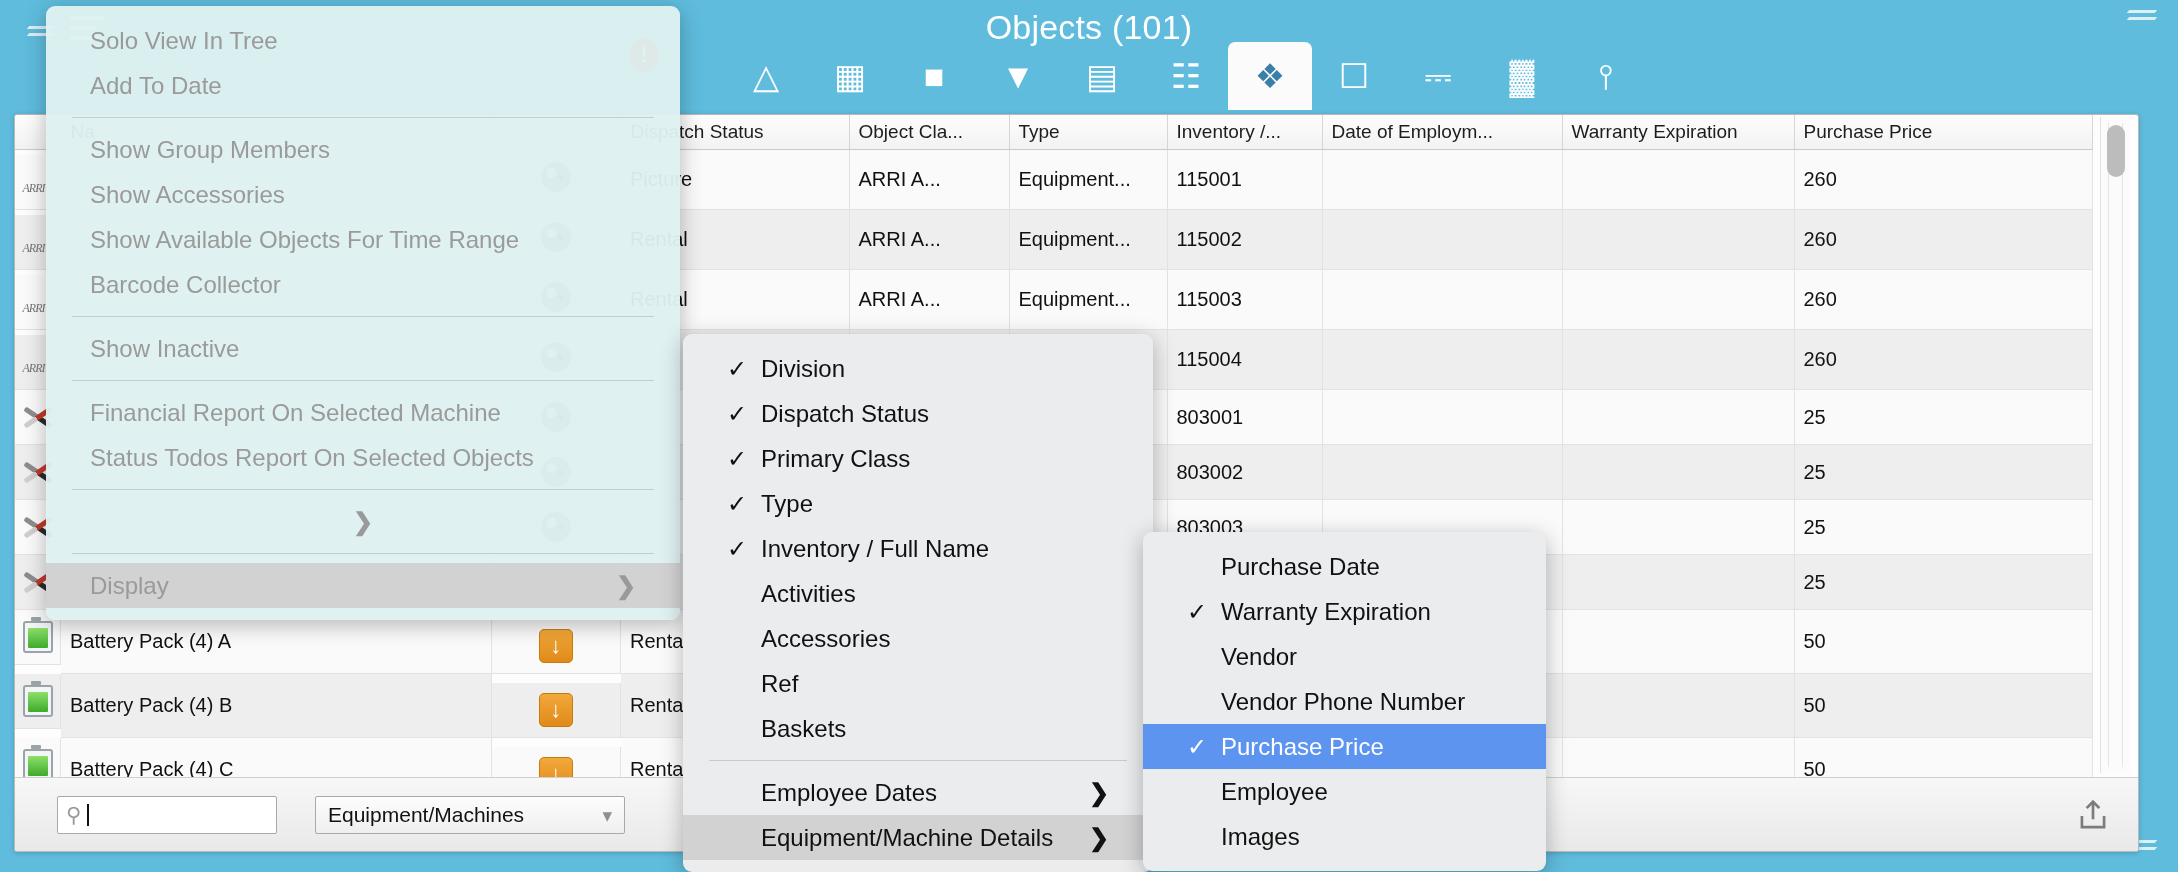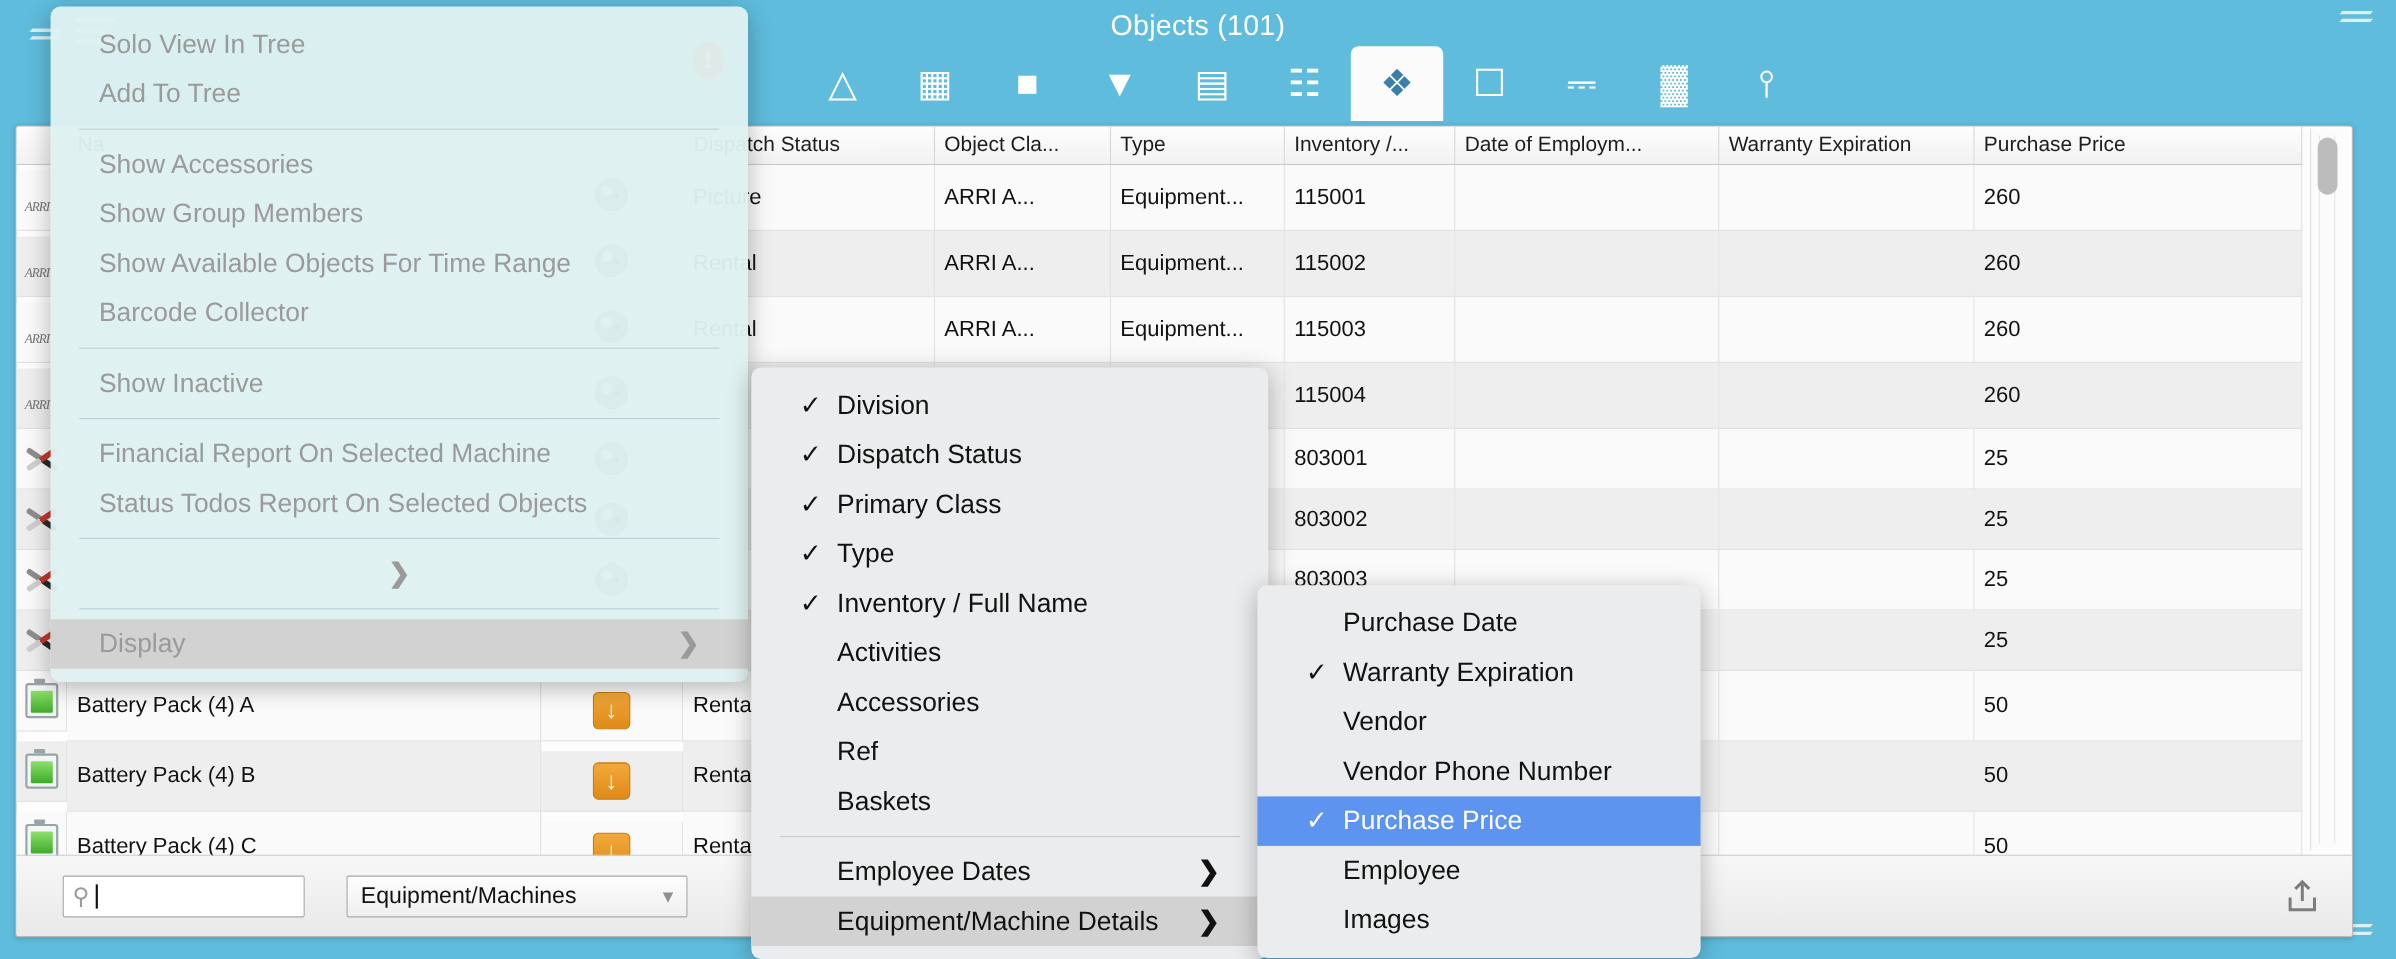--- a/index.html
+++ b/index.html
@@ -8,21 +8,21 @@
     font-family: "Liberation Sans", sans-serif;
     overflow: hidden;
     background: #5fbcdd;
   }
   #root { position: relative; width: 2178px; height: 872px; }
 
   
   .win-bg { position:absolute; inset:0; background:#5fbcdd; }
   .win-title {
     position:absolute; top:8px; left:0; width:2178px; text-align:center;
-    color:#ffffff; font-size:26px; letter-spacing:.2px;
+    color:#ffffff; font-size:34px; letter-spacing:.2px;
   }
   .resize-tl { position:absolute; top:26px; left:28px; width:26px; height:20px; }
   .resize-tl i, .resize-tr i, .resize-br i, .resize-bl i {
     display:block; height:3px; background:rgba(255,255,255,.78); margin-bottom:4px;
     transform: skewX(-40deg);
   }
   .resize-tr { position:absolute; top:10px; right:22px; width:28px; height:18px; }
   .resize-br { position:absolute; bottom:14px; right:22px; width:28px; height:18px; }
   .resize-bl { position:absolute; bottom:18px; left:26px; width:24px; height:18px; }
   .hamburger { position:absolute; top:16px; left:70px; width:34px; }
@@ -444,28 +444,28 @@
           <path d="M8 7l4-4 4 4"></path>
       </svg>
     </div>
   </div>
 
   <div class="menu m1">
       <div class="mi disabled">
         <span class="lbl">Solo View In Tree</span>
       </div>
       <div class="mi disabled">
-        <span class="lbl">Add To Tree</span>
+        <span class="lbl">Add To Date</span>
       </div>
       <div class="sep"></div>
       <div class="mi disabled">
+        <span class="lbl">Show Group Members</span>
+      </div>
+      <div class="mi disabled">
         <span class="lbl">Show Accessories</span>
-      </div>
-      <div class="mi disabled">
-        <span class="lbl">Show Group Members</span>
       </div>
       <div class="mi disabled">
         <span class="lbl">Show Available Objects For Time Range</span>
       </div>
       <div class="mi enabled">
         <span class="lbl">Barcode Collector</span>
       </div>
       <div class="sep"></div>
       <div class="mi enabled">
         <span class="lbl">Show Inactive</span>

